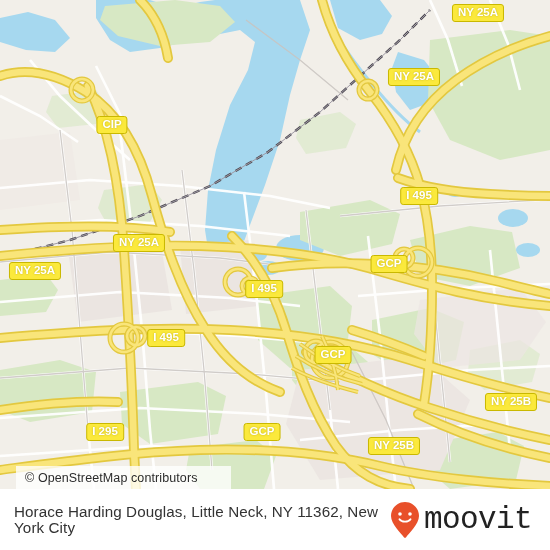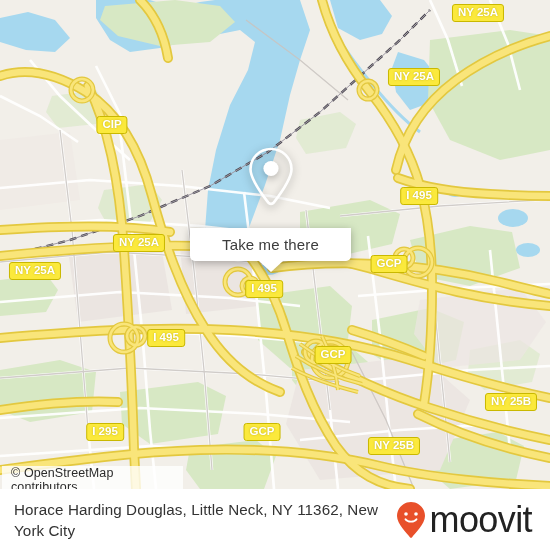--- a/index.html
+++ b/index.html
@@ -9,23 +9,23 @@
     background:#ffffff;
   }
   .app{position:relative;width:550px;height:550px;overflow:hidden;background:#7dd3fc;}
 
   
   .map-wrap{position:absolute;left:0;top:0;width:550px;height:489px;overflow:hidden;background:#f2efe9;}
   .map-svg{position:absolute;left:0;top:0;width:550px;height:489px;display:block;}
 
   
   .attrib{
-    position:absolute;left:2px;top:466px;width:181px;height:23px;
+    position:absolute;left:16px;top:466px;width:215px;height:23px;
     background:rgba(255,255,255,0.78);
-    display:flex;align-items:flex-start;
+    display:flex;align-items:center;
   }
   .attrib span{
     font-size:12.5px;color:#2b2b2b;padding-left:9px;letter-spacing:.1px;
     font-family:"Liberation Sans","DejaVu Sans",sans-serif;
   }
 
   
   .popup{
     position:absolute;left:190px;top:126px;width:161px;
     filter:drop-shadow(0 2px 4px rgba(0,0,0,.30));
@@ -53,28 +53,28 @@
   }
 
   
   .caption{
     position:absolute;left:0;top:489px;width:550px;height:61px;
     background:#ffffff;
     display:flex;align-items:center;justify-content:space-between;
     padding:0 14px 0 14px;box-sizing:border-box;
   }
   .caption-text{
-    font-size:15.2px;line-height:21px;color:#333333;
+    font-size:15.2px;line-height:16px;color:#333333;
     max-width:400px;letter-spacing:.1px;
     font-family:"Liberation Sans","DejaVu Sans",sans-serif;
   }
   .brand{display:flex;align-items:center;gap:4px;flex-shrink:0;margin-right:4px;}
   .brand-word{
-    font-size:36px;color:#222222;letter-spacing:-.6px;
-    font-family:Liberation Sans, sans-serif;
+    font-size:31px;color:#222222;letter-spacing:-.6px;
+    font-family:Liberation Mono, monospace;
   }
 </style>
 </head>
 <body>
 
 <div class="app">
 
   <div class="map-wrap">
     <svg class="map-svg" viewBox="0 0 550 489" xmlns="http://www.w3.org/2000/svg">
       <defs>
@@ -269,34 +269,20 @@
         <div style="position: absolute; left: 511px; top: 402px; transform: translate(-50%, -50%); background: rgb(251, 233, 60); border: 1.6px solid rgb(201, 184, 0); border-radius: 3px; padding: 1px 5px 2px; white-space: nowrap; font-family: &quot;Liberation Sans&quot;, &quot;DejaVu Sans&quot;, sans-serif; font-size: 11.5px; font-weight: bold; color: rgb(255, 255, 255); text-shadow: rgba(140, 125, 0, 0.55) 0px 0px 2px; line-height: 13px;"><span>NY 25B</span></div>
         <div style="position: absolute; left: 105px; top: 432px; transform: translate(-50%, -50%); background: rgb(251, 233, 60); border: 1.6px solid rgb(201, 184, 0); border-radius: 3px; padding: 1px 5px 2px; white-space: nowrap; font-family: &quot;Liberation Sans&quot;, &quot;DejaVu Sans&quot;, sans-serif; font-size: 11.5px; font-weight: bold; color: rgb(255, 255, 255); text-shadow: rgba(140, 125, 0, 0.55) 0px 0px 2px; line-height: 13px;"><span>I 295</span></div>
         <div style="position: absolute; left: 262px; top: 432px; transform: translate(-50%, -50%); background: rgb(251, 233, 60); border: 1.6px solid rgb(201, 184, 0); border-radius: 3px; padding: 1px 5px 2px; white-space: nowrap; font-family: &quot;Liberation Sans&quot;, &quot;DejaVu Sans&quot;, sans-serif; font-size: 11.5px; font-weight: bold; color: rgb(255, 255, 255); text-shadow: rgba(140, 125, 0, 0.55) 0px 0px 2px; line-height: 13px;"><span>GCP</span></div>
         <div style="position: absolute; left: 394px; top: 446px; transform: translate(-50%, -50%); background: rgb(251, 233, 60); border: 1.6px solid rgb(201, 184, 0); border-radius: 3px; padding: 1px 5px 2px; white-space: nowrap; font-family: &quot;Liberation Sans&quot;, &quot;DejaVu Sans&quot;, sans-serif; font-size: 11.5px; font-weight: bold; color: rgb(255, 255, 255); text-shadow: rgba(140, 125, 0, 0.55) 0px 0px 2px; line-height: 13px;"><span>NY 25B</span></div>
       </div>
 
     <div class="attrib">
       <span>© OpenStreetMap contributors</span>
     </div>
 
-    <div class="popup">
-      <div class="popup-green">
-        <svg class="pin-icon" width="50" height="62" viewBox="0 0 50 62">
-          <path d="M25 3 C13.5 3 4.5 12 4.5 23.2 C4.5 33 14.5 46.5 22.3 56.6
-                   C23.6 58.3 26.4 58.3 27.7 56.6 C35.5 46.5 45.5 33 45.5 23.2
-                   C45.5 12 36.5 3 25 3 Z" fill="none" stroke="#ffffff" stroke-width="2.6"></path>
-          <circle cx="25" cy="22.5" r="7.6" fill="#ffffff"></circle>
-        </svg>
-      </div>
-      <div class="popup-white">
-        <span class="label">Take me there</span>
-        <span class="popup-tail"></span>
-      </div>
-    </div>
   </div>
 
   <div class="caption">
     <div class="caption-text">Horace Harding Douglas, Little Neck, NY 11362, New York City</div>
     <div class="brand">
       <svg width="30" height="38" viewBox="0 0 30 38">
         <path d="M15 1 C7.3 1 1 7.3 1 15 C1 23.2 11.3 32.6 13.9 36.2
                  C14.4 37 15.6 37 16.1 36.2 C18.7 32.6 29 23.2 29 15
                  C29 7.3 22.7 1 15 1 Z" fill="#e8502a"></path>
         <circle cx="10" cy="13" r="1.8" fill="#ffffff"></circle>

